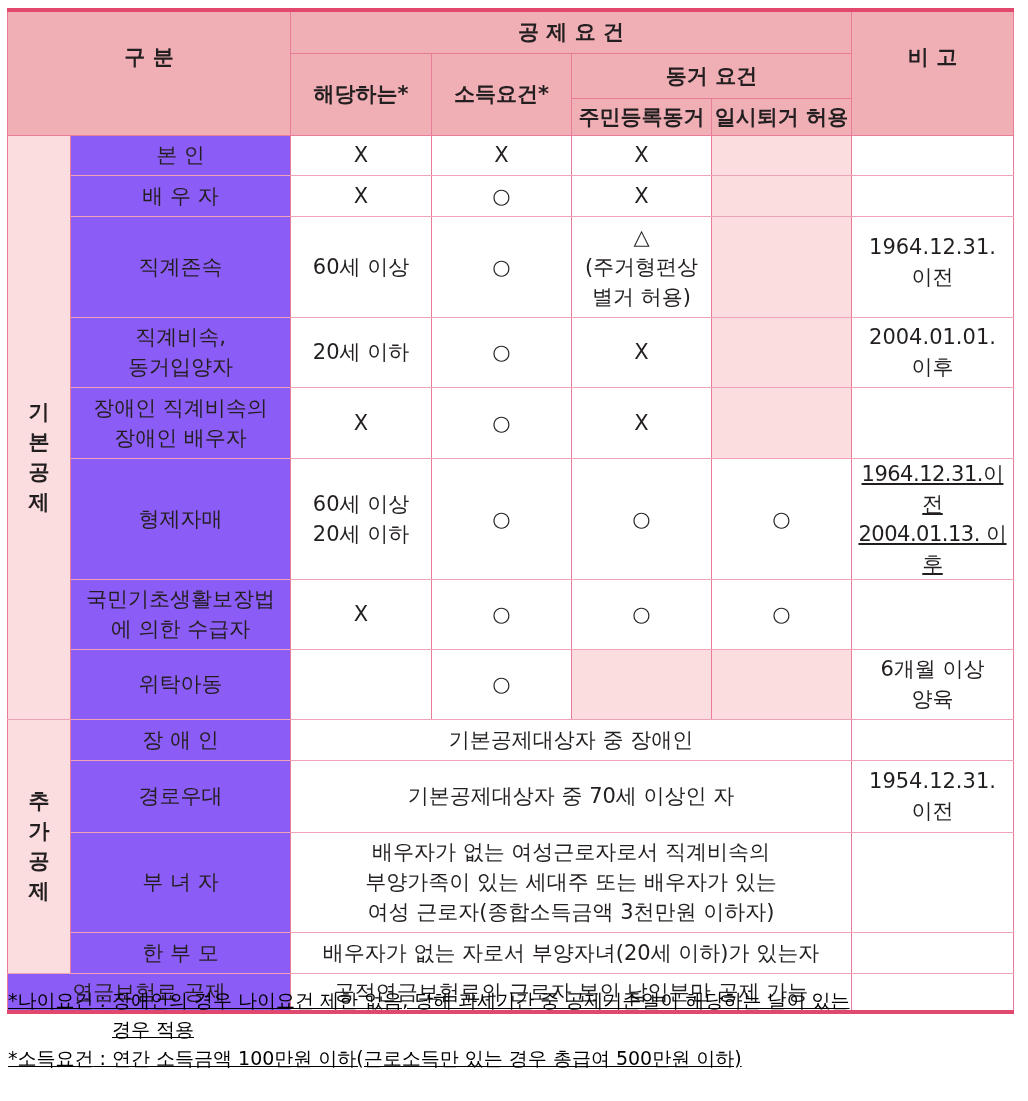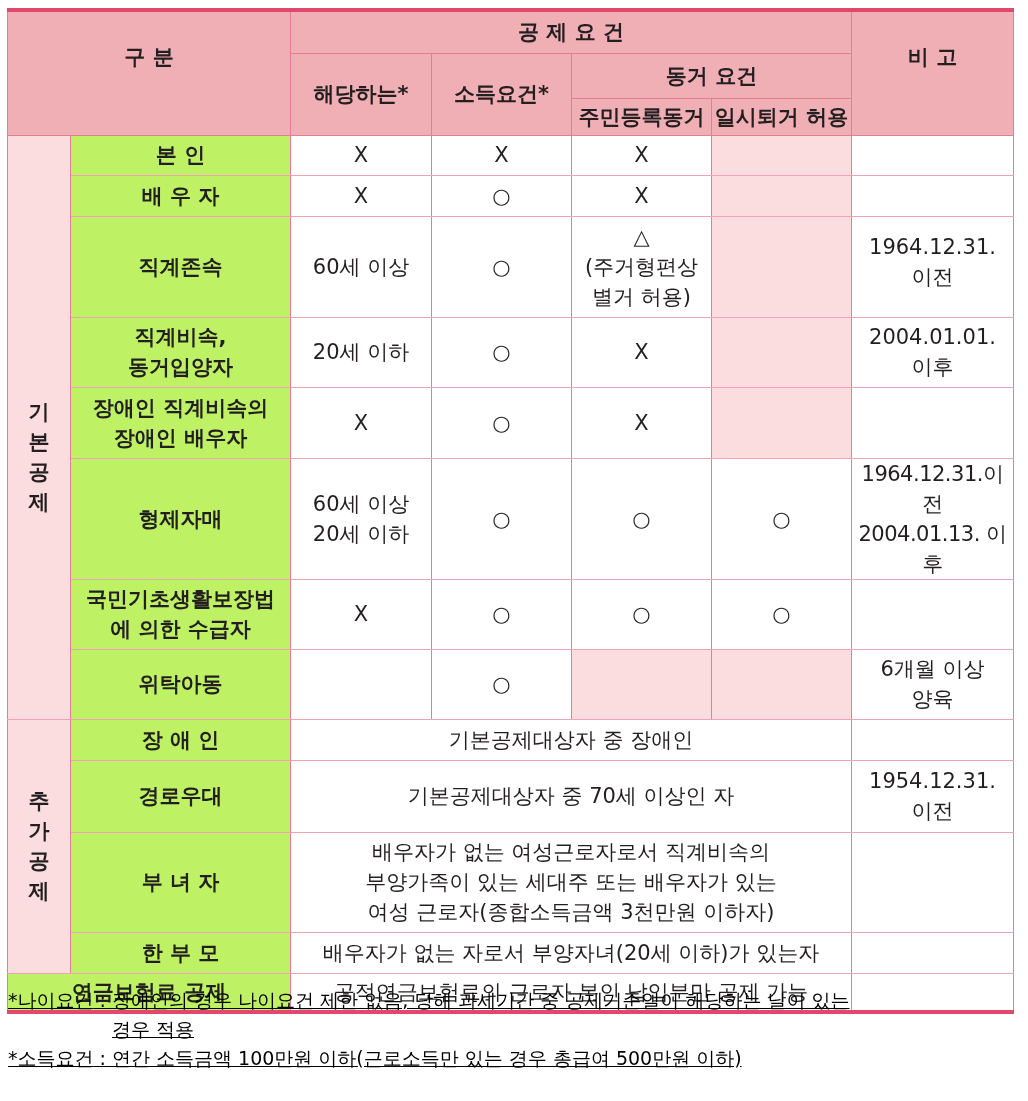--- a/index.html
+++ b/index.html
@@ -12,26 +12,26 @@
   }
   table.main td, table.main th {
     border: 1px solid #e87b97; padding: 0; text-align: center; vertical-align: middle;
     font-size: 21px; line-height: 30px;
   }
   table.main tr.body td { border-top: 1px solid #f0a3b6; border-bottom: 1px solid #f0a3b6; }
   table.main th { background: #f0aeb5; font-weight: bold; }
   th.h-big { font-size: 25px; }
   th.h-mid { font-size: 23px; }
   th.h-small { font-size: 18px; }
-  td.cat { background: #bef264; font-weight: bold; font-size: 22px; }
+  td.cat { background: #8b5cf6; font-weight: normal; font-size: 22px; }
   td.group { background: #fbdde0; font-weight: bold; font-size: 24px; line-height: 38px; border-left: none; }
   td.shaded { background: #fbdde0; }
   td.val { background: #ffffff; }
   td.note { background: #ffffff; }
-  td.note-small { font-size: 19px; line-height: 26px; letter-spacing: -0.5px; }
+  td.note-small { font-size: 19px; line-height: 26px; letter-spacing: -0.5px; text-decoration: underline; }
   .ox { font-size: 22px; }
   .footer { position: absolute; left: 8px; top: 986px; width: 1010px; font-size: 19px; line-height: 29px; color: #000000; text-decoration: underline; }
   .fn-row { display: flex; }
   .fn-key { white-space: nowrap; }
   .fn-sep { white-space: pre; }
   .fn-text { flex: 1; }
   .vert span { display: block; }
 </style>
 </head>
 <body>

